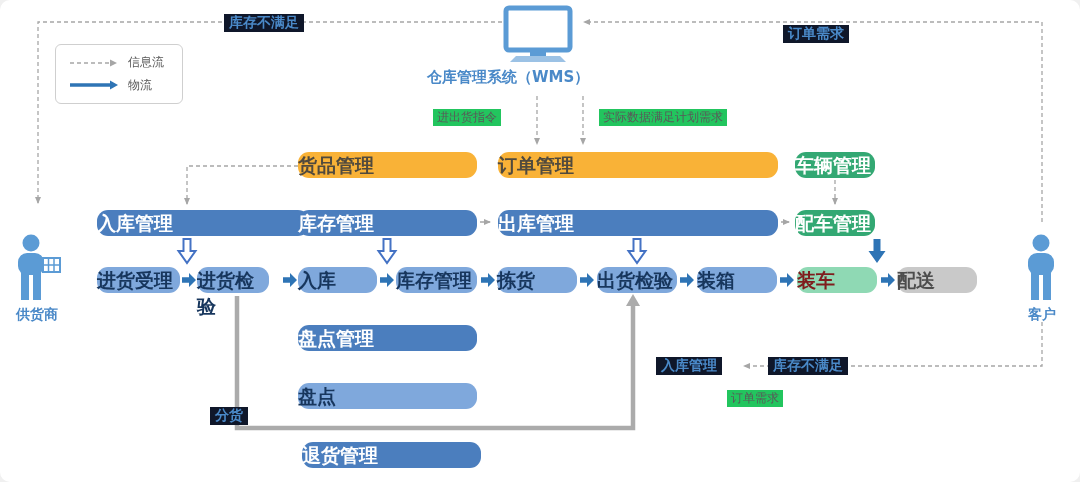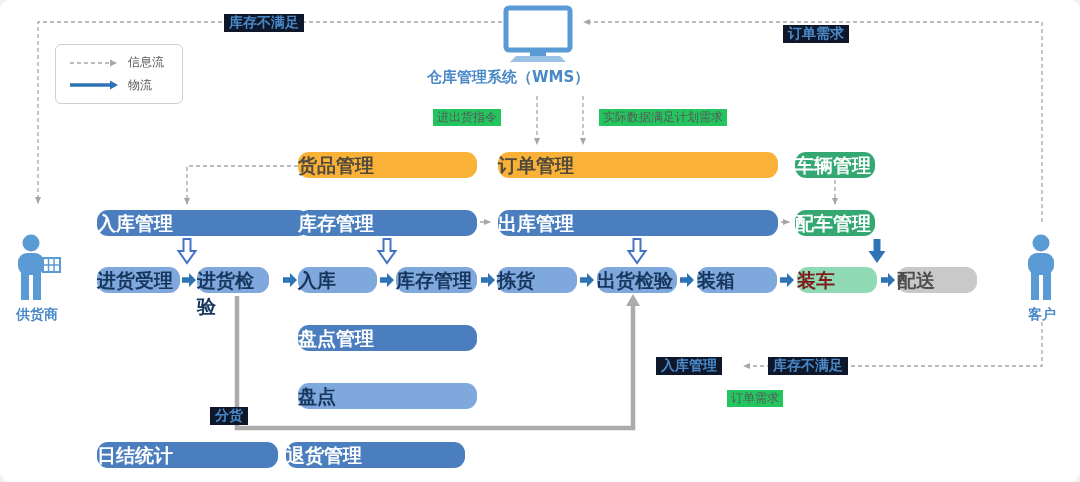--- a/index.html
+++ b/index.html
@@ -145,22 +145,21 @@
   <div class="box b-lblue" style="left:298px;top:267px;width:79px">入库</div>
   <div class="box b-lblue" style="left:396px;top:267px;width:81px">库存管理</div>
   <div class="box b-lblue" style="left:497px;top:267px;width:80px">拣货</div>
   <div class="box b-lblue" style="left:597px;top:267px;width:80px">出货检验</div>
   <div class="box b-lblue" style="left:697px;top:267px;width:80px">装箱</div>
   <div class="box b-lgreen" style="left:797px;top:267px;width:80px">装车</div>
   <div class="box b-gray" style="left:897px;top:267px;width:80px">配送</div>
 
   <div class="box b-lblue" style="left:298px;top:383px;width:179px">盘点</div>
   <div class="box b-blue" style="left:298px;top:325px;width:179px">盘点管理</div>
-  <div class="box b-blue" style="left:97px;top:442px;width:181px">日结统计</div>
-  <div class="box b-blue" style="left:286px;top:442px;width:179px">退货管理</div>
+  <div class="box b-blue" style="left:302px;top:442px;width:179px">退货管理</div>
 
   <div class="lbl lbl-title" style="left:427px;top:68px;width:222px">仓库管理系统（WMS）</div>
   <div class="lbl lbl-blue" style="left:224px;top:14px">库存不满足</div>
   <div class="lbl lbl-blue" style="left:783px;top:25px">订单需求</div>
   <div class="lbl lbl-gray" style="left:433px;top:109px">进出货指令</div>
   <div class="lbl lbl-gray" style="left:599px;top:109px">实际数据满足计划需求</div>
   <div class="lbl lbl-blue" style="left:210px;top:407px">分货</div>
   <div class="lbl lbl-blue" style="left:656px;top:357px">入库管理</div>
   <div class="lbl lbl-blue" style="left:768px;top:357px">库存不满足</div>
   <div class="lbl lbl-gray" style="left:727px;top:390px">订单需求</div>

